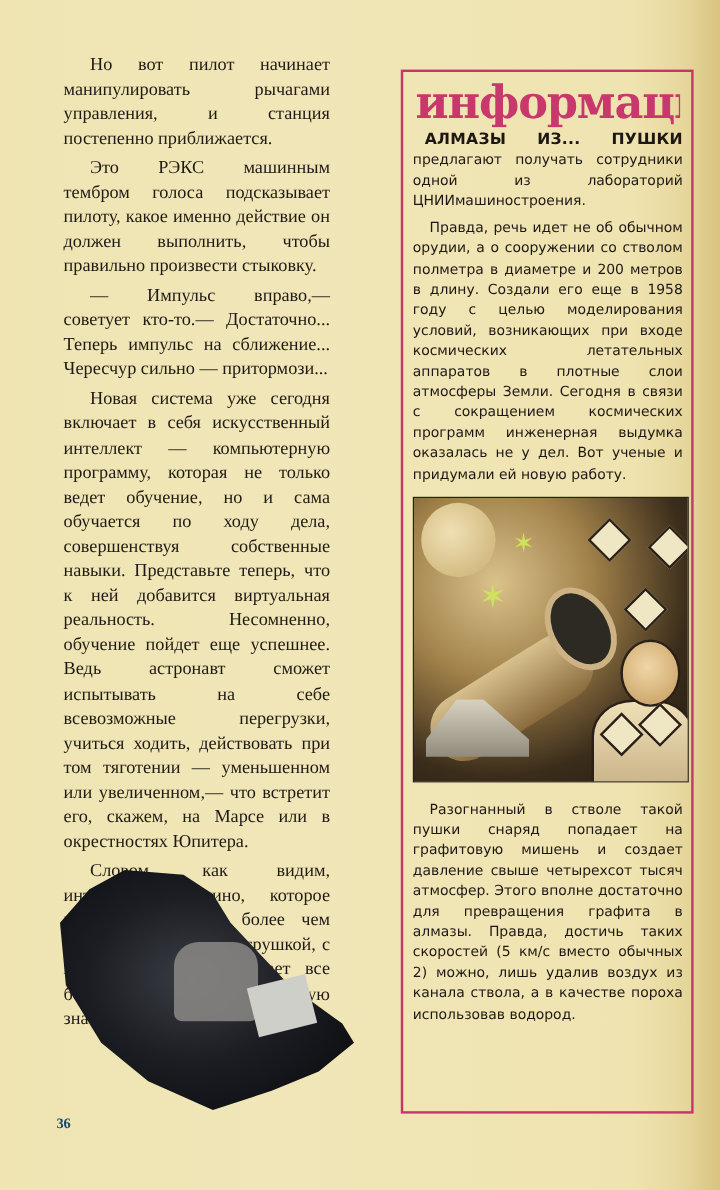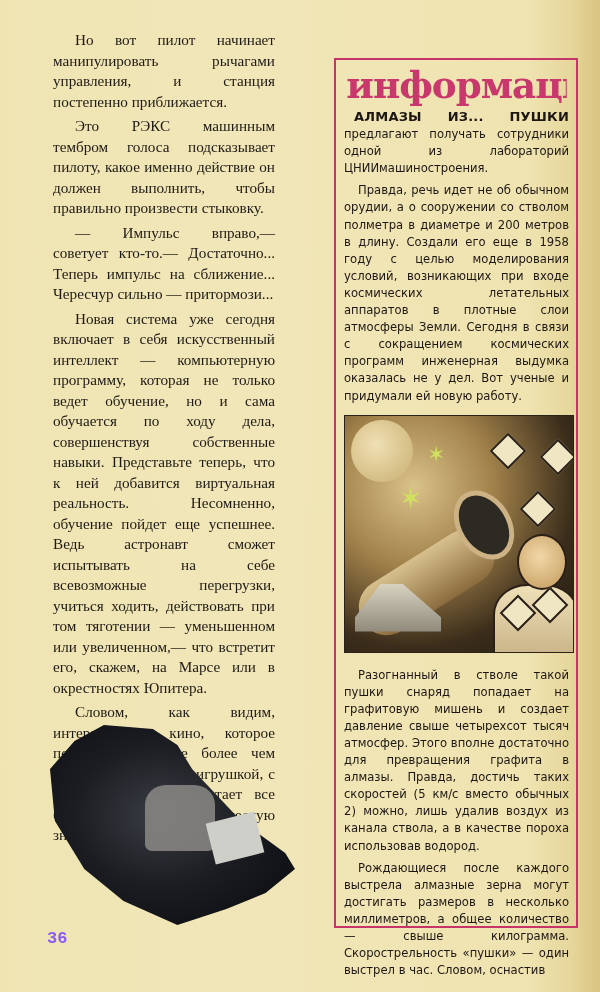--- a/index.html
+++ b/index.html
@@ -3,21 +3,21 @@
 <meta charset="utf-8">
 <style>
   html, body { margin:0; padding:0; }
   body {
     width:600px; height:992px; overflow:hidden; position:relative;
     background: linear-gradient(90deg, #efe4b2 0%, #f1e6b8 40%, #efe3b0 88%, #e6d79c 95%, #d9c37f 100%);
     font-family: "Liberation Serif", "DejaVu Serif", serif;
     color:#1e1a14;
   }
   .left-col {
-    position:absolute; left:53px; top:30px; width:222px;
+    position:absolute; left:53px; top:44px; width:222px;
     font-size:15.2px; line-height:20.5px; text-align:justify;
   }
   .left-col p { margin:0 0 4px 0; text-indent:22px; hyphens:auto; }
   .info-box {
     position:absolute; left:334px; top:58px; width:244px; height:870px;
     border:2px solid #c5356a; box-sizing:border-box; padding:6px 7px 0 8px;
     font-family: "DejaVu Sans", "Liberation Sans", sans-serif;
     font-size:11.6px; line-height:17.1px; color:#1d1713;
   }
   .info-title {
@@ -53,21 +53,21 @@
   }
   .photo-shape {
     position:absolute; left:0; top:0; width:245px; height:200px;
     background: radial-gradient(ellipse at 45% 45%, #3a3d44 0%, #1b1d22 45%, #111216 75%);
     clip-path: polygon(10% 8%, 22% 0%, 42% 2%, 52% 10%, 58% 22%, 78% 48%, 96% 64%, 100% 72%, 88% 84%, 72% 92%, 52% 100%, 30% 88%, 14% 72%, 2% 48%, 0% 22%);
   }
   .photo-figure { position:absolute; left:95px; top:60px; width:70px; height:66px; background:#8c8a86; border-radius:30% 30% 10% 10%; opacity:.85; }
   .photo-book { position:absolute; left:160px; top:92px; width:50px; height:42px; background:#cfcfca; transform:rotate(-14deg); }
   .page-number {
     position:absolute; left:47px; top:929px;
-    font-family:Liberation Mono, monospace; font-weight:bold; font-size:17px; color:#8b5cf6;
+    font-family:Liberation Serif, serif; font-weight:bold; font-size:12px; color:#0c4a6e;
   }
 </style>
 </head>
 <body>
 
 <div class="left-col">
   <p>Но вот пилот начинает манипулировать рычагами управления, и станция постепенно приближается.</p>
   <p>Это РЭКС машинным тембром голоса подсказывает пилоту, какое именно действие он должен выполнить, чтобы правильно произвести стыковку.</p>
   <p>— Импульс вправо,— советует кто-то.— Достаточно... Теперь импульс на сближение... Чересчур сильно — притормози...</p>
   <p>Новая система уже сегодня включает в себя искусственный интеллект — компьютерную программу, которая не только ведет обучение, но и сама обучается по ходу дела, совершенствуя собственные навыки. Представьте теперь, что к ней добавится виртуальная реальность. Несомненно, обучение пойдет еще успешнее. Ведь астронавт сможет испытывать на себе всевозможные перегрузки, учиться ходить, действовать при том тяготении — уменьшенном или увеличенном,— что встретит его, скажем, на Марсе или в окрестностях Юпитера.</p>
@@ -97,14 +97,13 @@
     <div class="cannon"></div>
     <div class="cannon-mouth"></div>
     <div class="cannon-base"></div>
     <div class="person-body"></div>
     <div class="person-head"></div>
     <div class="diamond" style="left:160px;top:184px;"></div>
     <div class="diamond" style="left:192px;top:176px;"></div>
   </div>
 
   <p>Разогнанный в стволе такой пушки снаряд попадает на графитовую мишень и создает давление свыше четырехсот тысяч атмосфер. Этого вполне достаточно для превращения графита в алмазы. Правда, достичь таких скоростей (5 км/с вместо обычных 2) можно, лишь удалив воздух из канала ствола, а в качестве пороха использовав водород.</p>
-  <p>Рождающиеся после каждого выстрела алмазные зерна могут достигать размеров в несколько миллиметров, а общее количество — свыше килограмма. Скорострельность «пушки» — один выстрел в час. Словом, оснастив</p>
 </div>
 
 </body></html>

